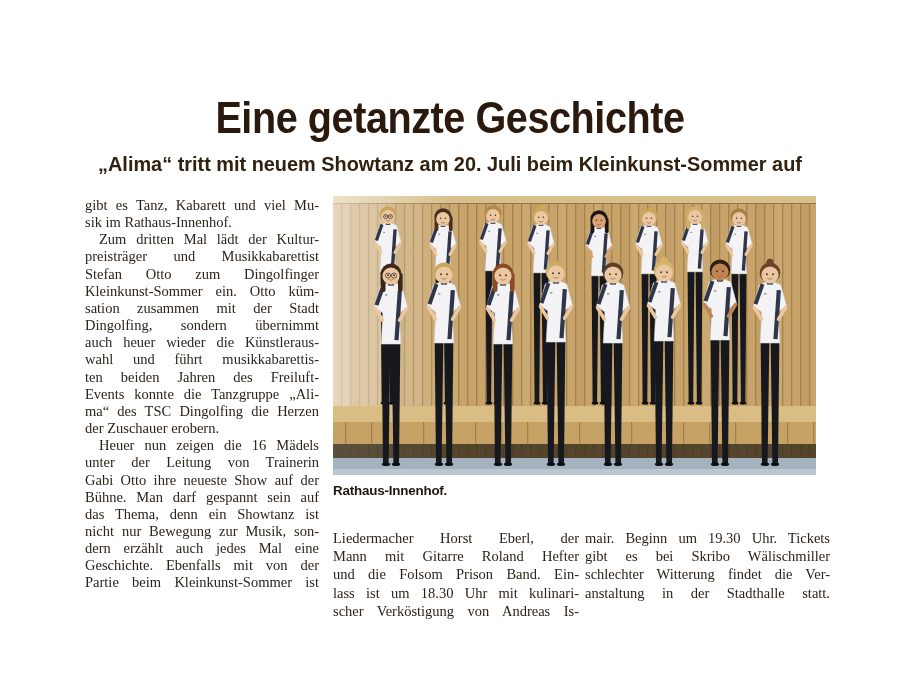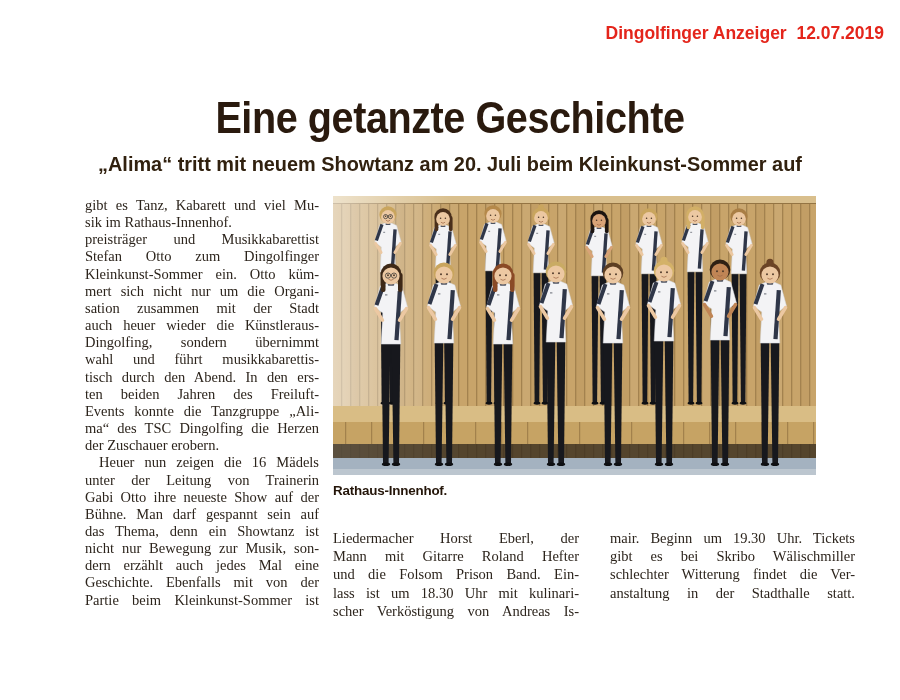--- a/index.html
+++ b/index.html
@@ -10,54 +10,52 @@
         color:#e4251b;white-space:pre;}
   .headline{position:absolute;top:93px;left:0;width:900px;text-align:center;
         font-family:"Liberation Sans",sans-serif;font-weight:bold;font-size:45px;
         color:#2a1a0e;letter-spacing:-0.5px;transform:scaleX(0.88);line-height:1.1;}
   .subheadline{position:absolute;top:152px;left:0;width:900px;text-align:center;
         font-family:"Liberation Sans",sans-serif;font-weight:bold;font-size:20.5px;
         color:#31210f;transform:scaleX(0.97);}
   .textcol{position:absolute;overflow:hidden;color:#2c241c;}
   .col-left{left:85px;top:197px;width:234px;}
   .col-mid{left:333px;top:529px;width:246px;}
-  .col-right{left:610px;top:529px;width:245px;}
+  .col-right{left:585px;top:529px;width:245px;}
   .textcol .line{font-size:14.5px;line-height:17.15px;white-space:nowrap;
         text-align:justify;text-align-last:justify;overflow:hidden;}
   .wide-lh .line{line-height:18.2px;}
   .textcol .line.last{text-align-last:left;}
   .textcol .line.indent{text-indent:14px;}
   .photo{position:absolute;left:333px;top:196px;width:483px;height:279px;overflow:hidden;}
   .photo svg{display:block;}
   .caption{position:absolute;left:333px;top:481px;width:487px;overflow:hidden;
         font-family:"Liberation Sans",sans-serif;font-weight:bold;font-size:13.4px;
         letter-spacing:-0.2px;line-height:19px;color:#241509;}
   .caption .cline{white-space:nowrap;text-align:justify;text-align-last:justify;overflow:hidden;}
   .caption .cline.last{text-align-last:left;}
 </style>
 </head>
 <body>
 
 <div class="page">
-  <div class="masthead" style="color: rgb(228, 37, 27);">Dingolfinger Anzeiger  12.07.2019</div>
   <div class="headline">Eine getanzte Geschichte</div>
   <div class="subheadline">„Alima“ tritt mit neuem Showtanz am 20. Juli beim Kleinkunst-Sommer auf</div>
 
   <div class="textcol col-left" id="col-left">
       <div class="line">gibt es Tanz, Kabarett und viel Mu-</div>
       <div class="line last">sik im Rathaus-Innenhof.</div>
+      <div class="line indent">Zum dritten Mal lädt der Kultur-</div>
       <div class="line">preisträger und Musikkabarettist</div>
       <div class="line">Stefan Otto zum Dingolfinger</div>
       <div class="line">Kleinkunst-Sommer ein. Otto küm-</div>
-      <div class="line">mert sich nicht nur um die Organi-</div>
       <div class="line">sation zusammen mit der Stadt</div>
+      <div class="line">Dingolfing, sondern übernimmt</div>
       <div class="line">auch heuer wieder die Künstleraus-</div>
-      <div class="line">Dingolfing, sondern übernimmt</div>
       <div class="line">wahl und führt musikkabarettis-</div>
-      <div class="line">tisch durch den Abend. In den ers-</div>
       <div class="line">ten beiden Jahren des Freiluft-</div>
       <div class="line">Events konnte die Tanzgruppe „Ali-</div>
       <div class="line">ma“ des TSC Dingolfing die Herzen</div>
       <div class="line last">der Zuschauer erobern.</div>
       <div class="line indent">Heuer nun zeigen die 16 Mädels</div>
       <div class="line">unter der Leitung von Trainerin</div>
       <div class="line">Gabi Otto ihre neueste Show auf der</div>
       <div class="line">Bühne. Man darf gespannt sein auf</div>
       <div class="line">das Thema, denn ein Showtanz ist</div>
       <div class="line">nicht nur Bewegung zur Musik, son-</div>

